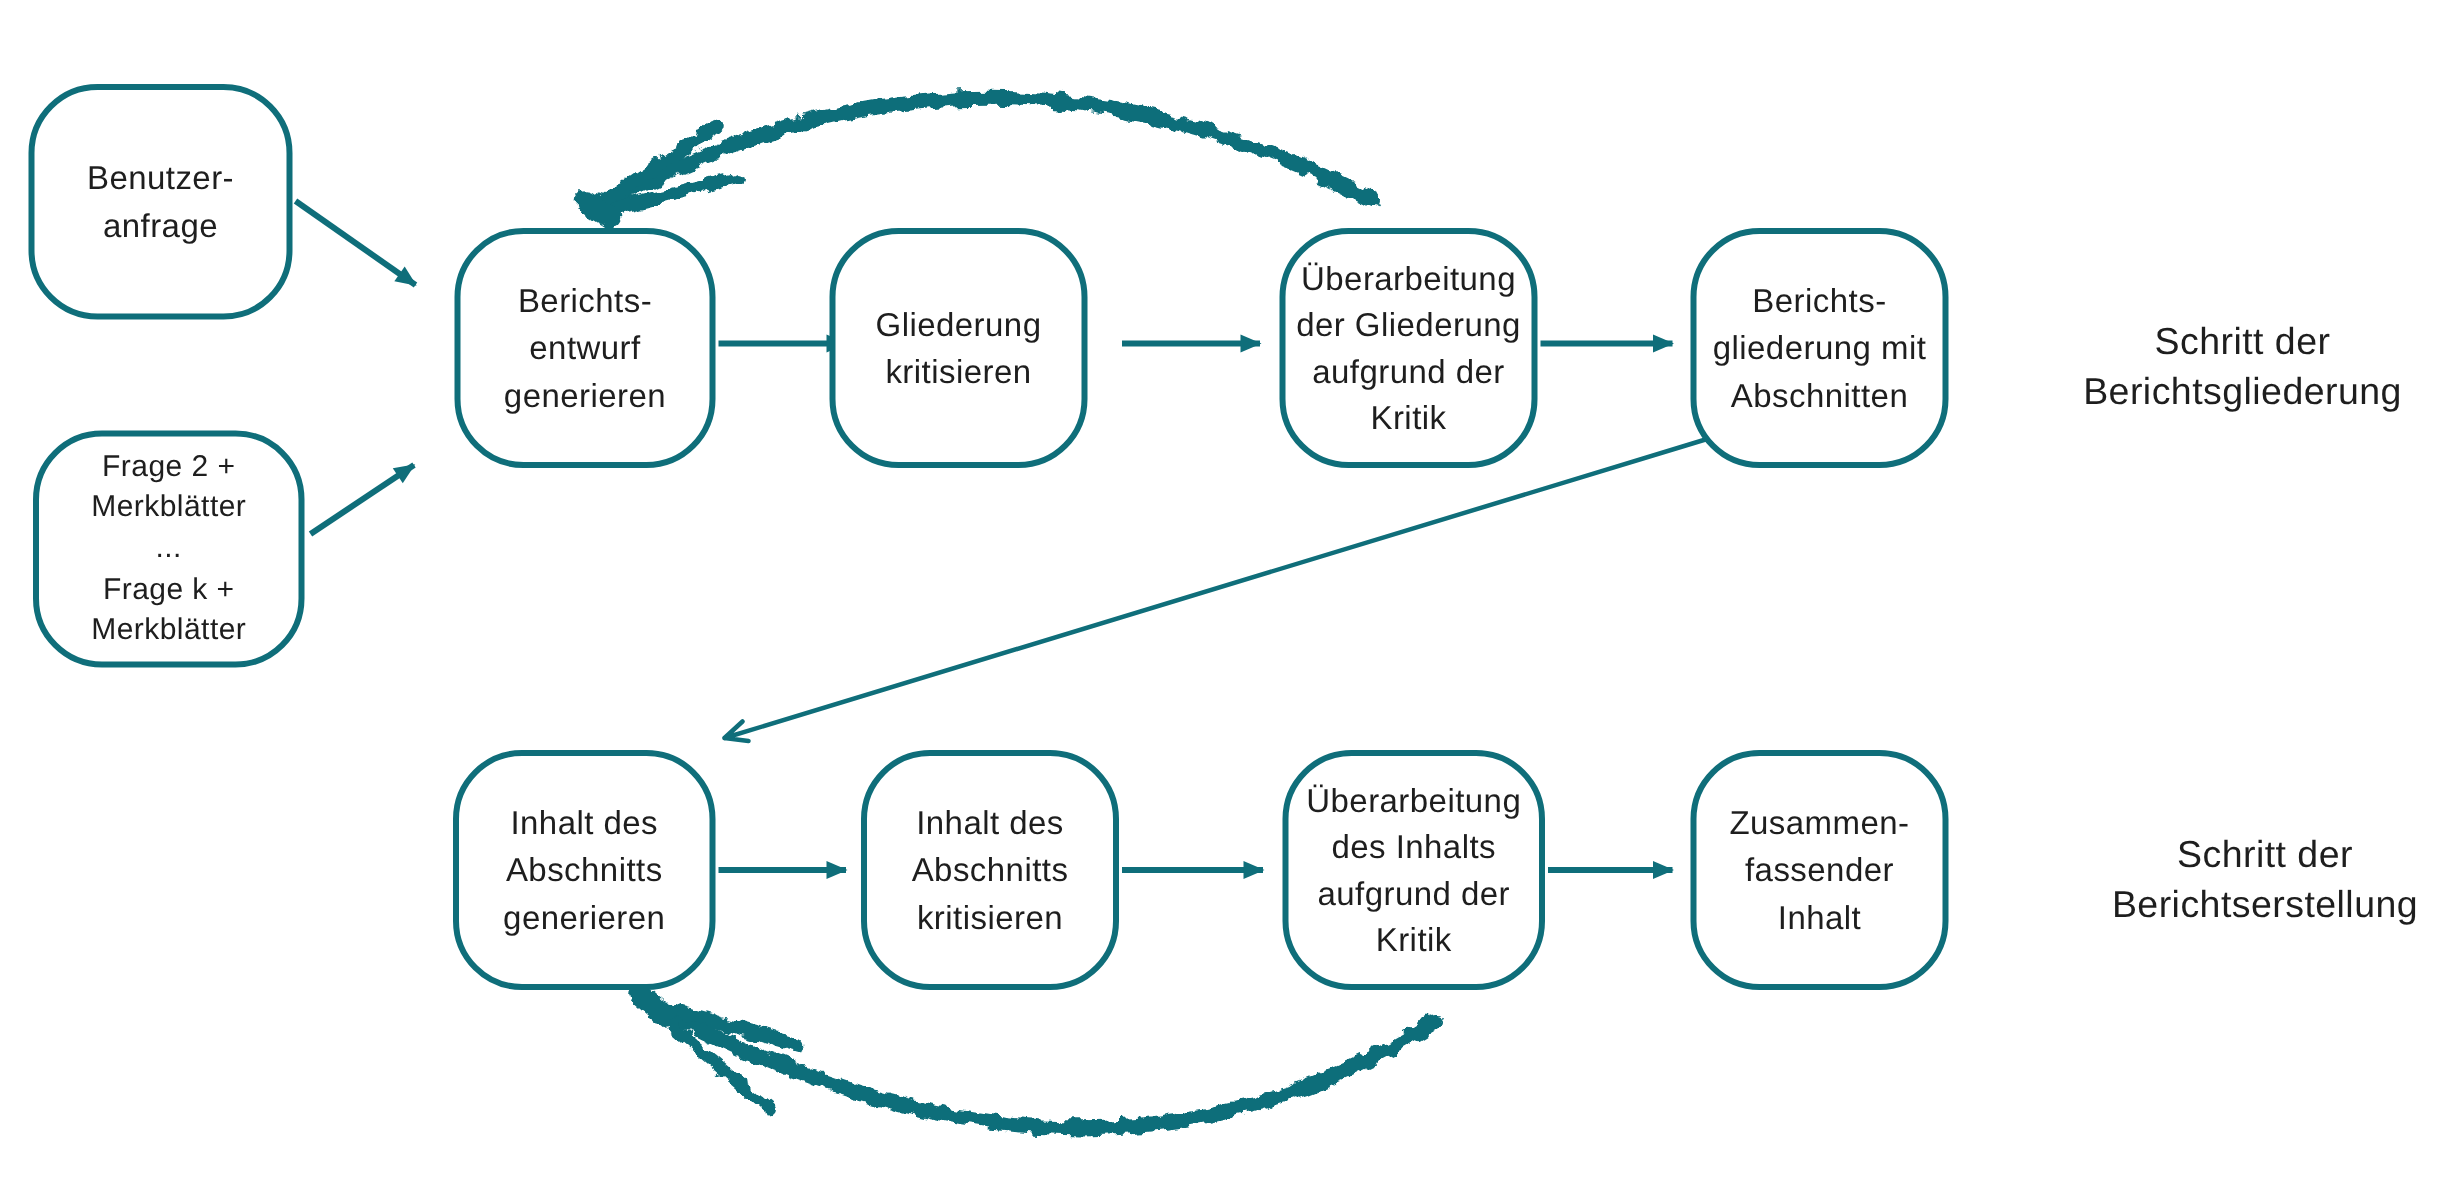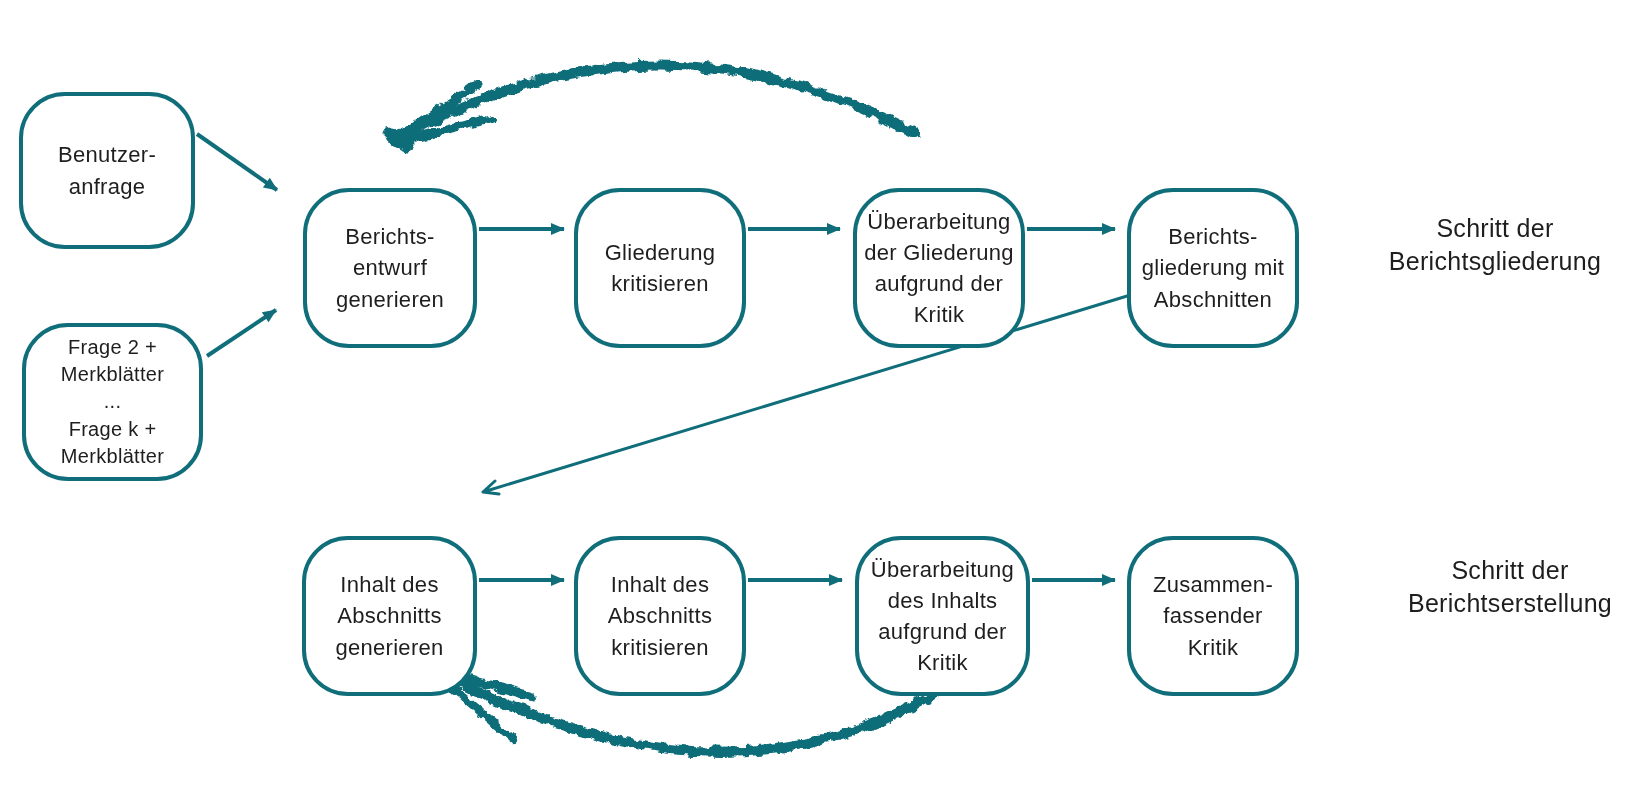--- a/index.html
+++ b/index.html
@@ -22,21 +22,20 @@
     pointer-events:none;
   }
   .node{
     position:absolute;
     border:4px solid var(--teal);
     border-radius:46px;
     background:#fff;
     display:flex;align-items:center;justify-content:center;
     text-align:center;
     z-index:2;
-    margin-top:36px;
   }
   .node-text{
     white-space:pre-line;
     font-size:22px;
     line-height:1.42;
     letter-spacing:.3px;
     color:var(--text);
   }
   .node.small .node-text{
     font-size:20px;
@@ -108,21 +107,21 @@
 ...
 Frage k +
 Merkblätter</span>
   </div>
 
   <div class="node" style="left:303px;top:152px;width:174px;height:160px">
     <span class="node-text">Berichts-
 entwurf
 generieren</span>
   </div>
-  <div class="node" style="left:574px;top:152px;width:172px;height:160px">
+  <div class="node" style="left:553px;top:152px;width:172px;height:160px">
     <span class="node-text">Gliederung
 kritisieren</span>
   </div>
   <div class="node" style="left:853px;top:152px;width:172px;height:160px">
     <span class="node-text">Überarbeitung
 der Gliederung
 aufgrund der
 Kritik</span>
   </div>
   <div class="node" style="left:1127px;top:152px;width:172px;height:160px">
@@ -143,21 +142,21 @@
   </div>
   <div class="node" style="left:855px;top:500px;width:175px;height:160px">
     <span class="node-text">Überarbeitung
 des Inhalts
 aufgrund der
 Kritik</span>
   </div>
   <div class="node" style="left:1127px;top:500px;width:172px;height:160px">
     <span class="node-text">Zusammen-
 fassender
-Kritik</span>
+Inhalt</span>
   </div>
 
   <div class="side-label" style="left:1320px;top:212px;width:350px">Schritt der
 Berichtsgliederung</div>
   <div class="side-label" style="left:1335px;top:554px;width:350px">Schritt der
 Berichtserstellung</div>
 
 </div>
 
 </body></html>

